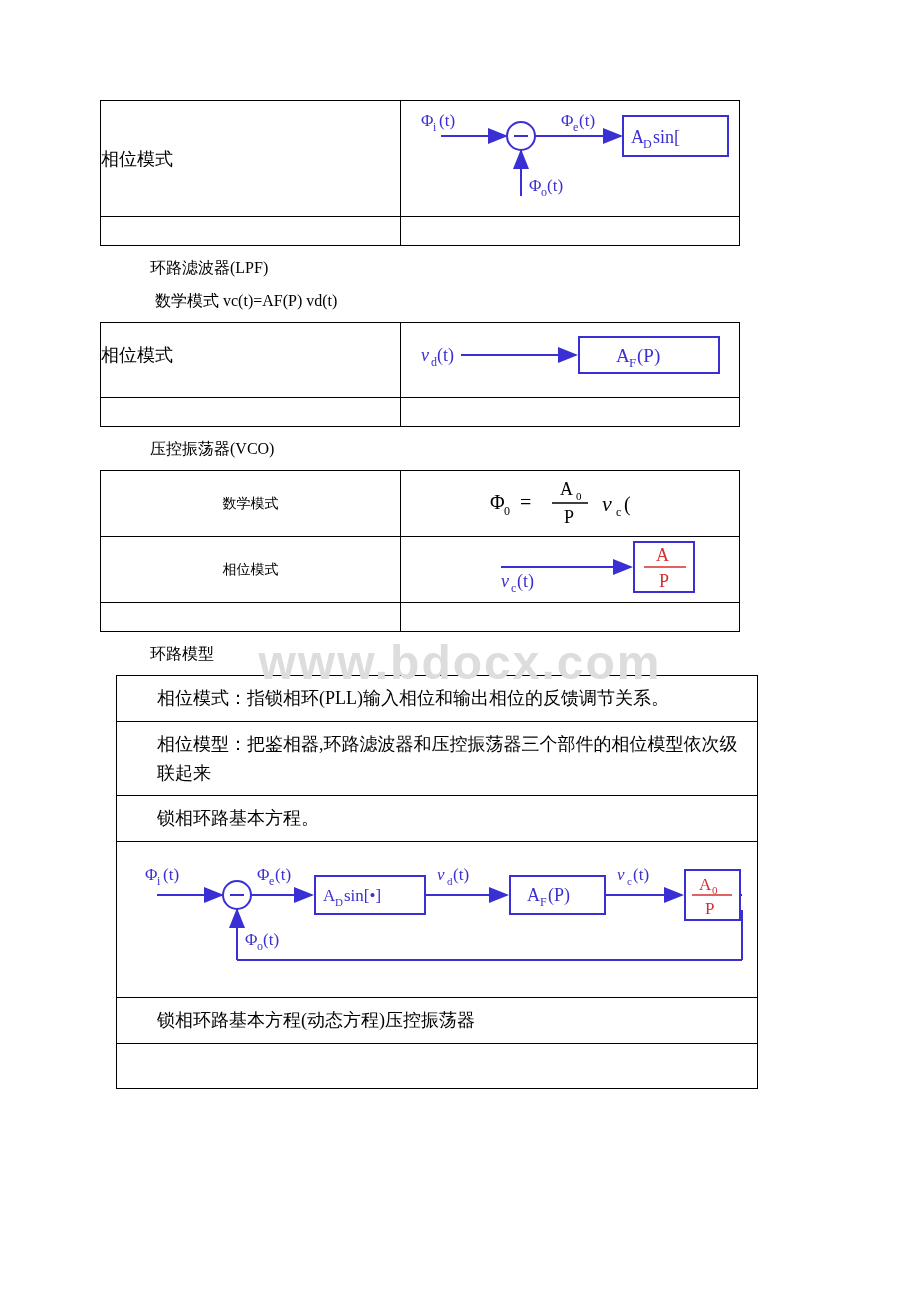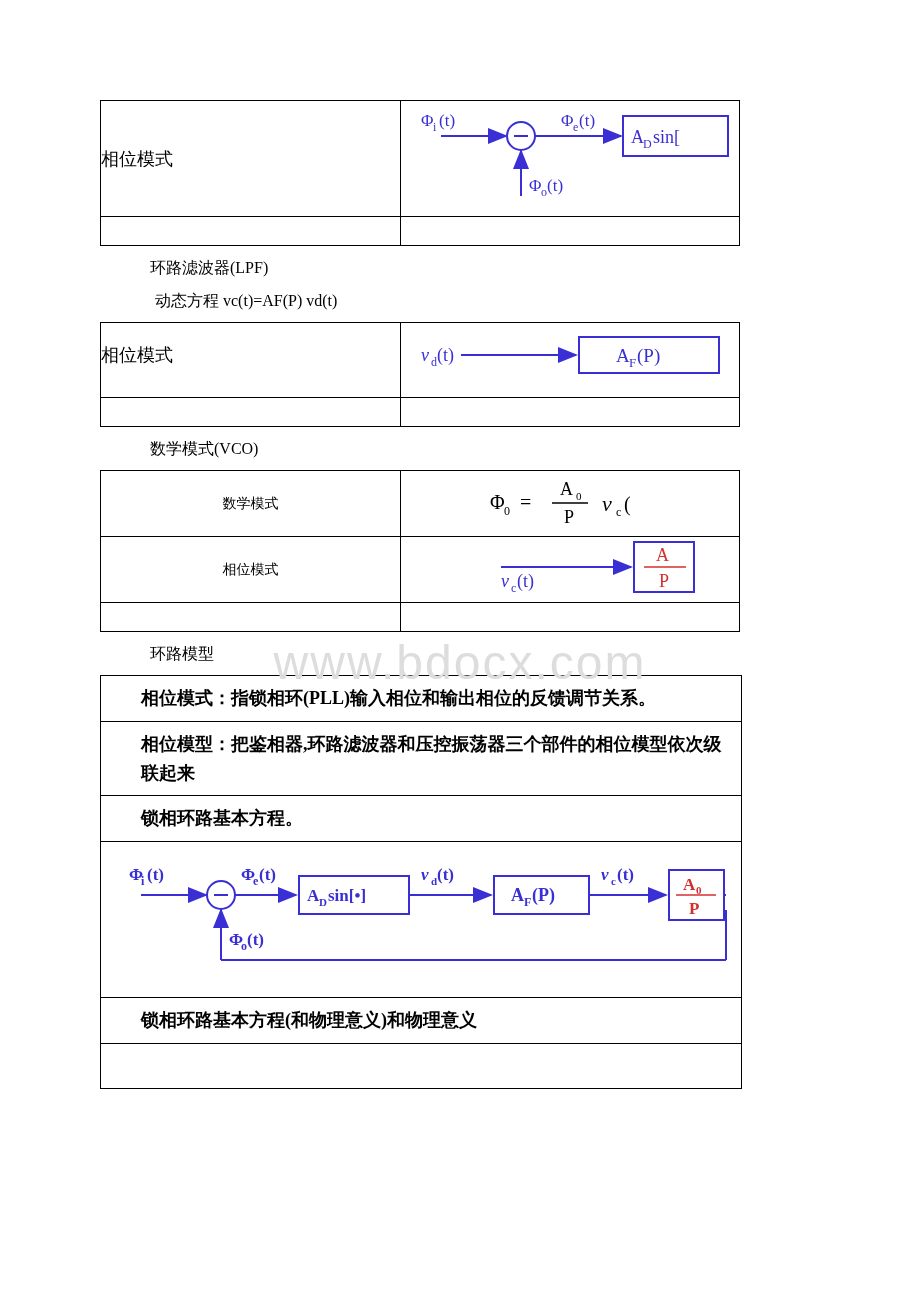--- a/index.html
+++ b/index.html
@@ -38,23 +38,22 @@
     text-align: center;
     font-size: 14px;
     padding: 20px 0;
   }
   .diagram-cell {
     padding: 8px 0 8px 0;
   }
   .info-table {
     border-collapse: collapse;
     width: 640px;
-    margin-left: 0;
+    margin-left: 16px;
     margin-top: 6px;
-    font-weight: bold;
   }
   .info-table td {
     border: 1px solid #000;
     padding: 8px 10px 8px 40px;
     font-size: 18px;
     line-height: 1.6;
   }
   .info-table td.nopad {
     padding: 8px 10px 8px 10px;
   }
@@ -64,20 +63,21 @@
   .watermark {
     position: absolute;
     left: 0;
     width: 920px;
     text-align: center;
     font-size: 48px;
     color: #ddd;
     letter-spacing: 2px;
     pointer-events: none;
     font-family: Arial, sans-serif;
+    font-weight: bold;
   }
 </style>
 </head>
 <body>
 
 <div class="page">
 
   <table class="grid">
     <colgroup>
         <col style="width:300px">
@@ -120,21 +120,21 @@
       </td>
     </tr>
     <tr>
           <td></td>
           <td></td>
         </tr>
   </tbody>
     </table>
 
   <div class="indent-text">环路滤波器(LPF)</div>
-  <div class="indent-text" style="margin-left:55px;">动态方程 vc(t)=AF(P) vd(t)</div>
+  <div class="indent-text" style="margin-left:55px;">数学模式 vc(t)=AF(P) vd(t)</div>
 
   <table class="grid">
     <colgroup>
         <col style="width:300px">
         <col>
       </colgroup>
     <tbody>
         <tr>
       <td class="cell-pad" style="padding-top:18px;padding-bottom:28px;">相位模式</td>
       <td class="diagram-cell">
@@ -150,21 +150,21 @@
         </svg>
       </td>
     </tr>
     <tr>
           <td></td>
           <td></td>
         </tr>
   </tbody>
     </table>
 
-  <div class="indent-text">数学模式(VCO)</div>
+  <div class="indent-text">压控振荡器(VCO)</div>
 
   <div class="watermark" style="top:635px;">www.bdocx.com</div>
 
   <table class="grid">
     <colgroup>
         <col style="width:300px">
         <col>
       </colgroup>
     <tbody>
         <tr>
@@ -269,21 +269,21 @@
         <text x="572" y="40" fill="#d42f2f" font-size="17">A</text>
         <text x="585" y="44" fill="#d42f2f" font-size="11">0</text>
         <line x1="565" y1="45" x2="605" y2="45" stroke="#d42f2f" stroke-width="1.5"></line>
         <text x="578" y="64" fill="#d42f2f" font-size="17">P</text>
 
         <line x1="613" y1="45" x2="615" y2="45" stroke="#3a2fd4" stroke-width="2"></line>
       </svg>
     </td>
         </tr>
     <tr>
-          <td>锁相环路基本方程(和物理意义)和物理意义</td>
+          <td>锁相环路基本方程(动态方程)压控振荡器</td>
         </tr>
     <tr>
           <td style="height:28px;"></td>
         </tr>
   </tbody>
     </table>
 
 </div>
 
 </body></html>

